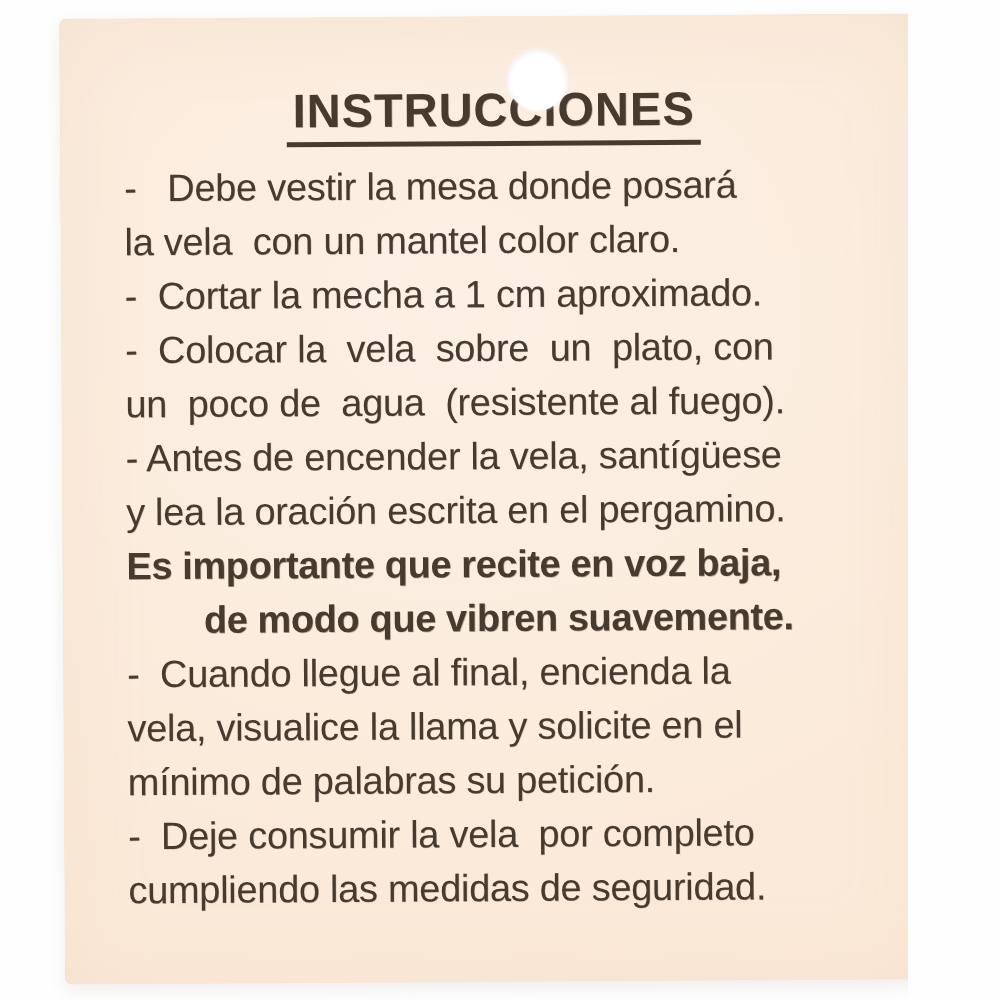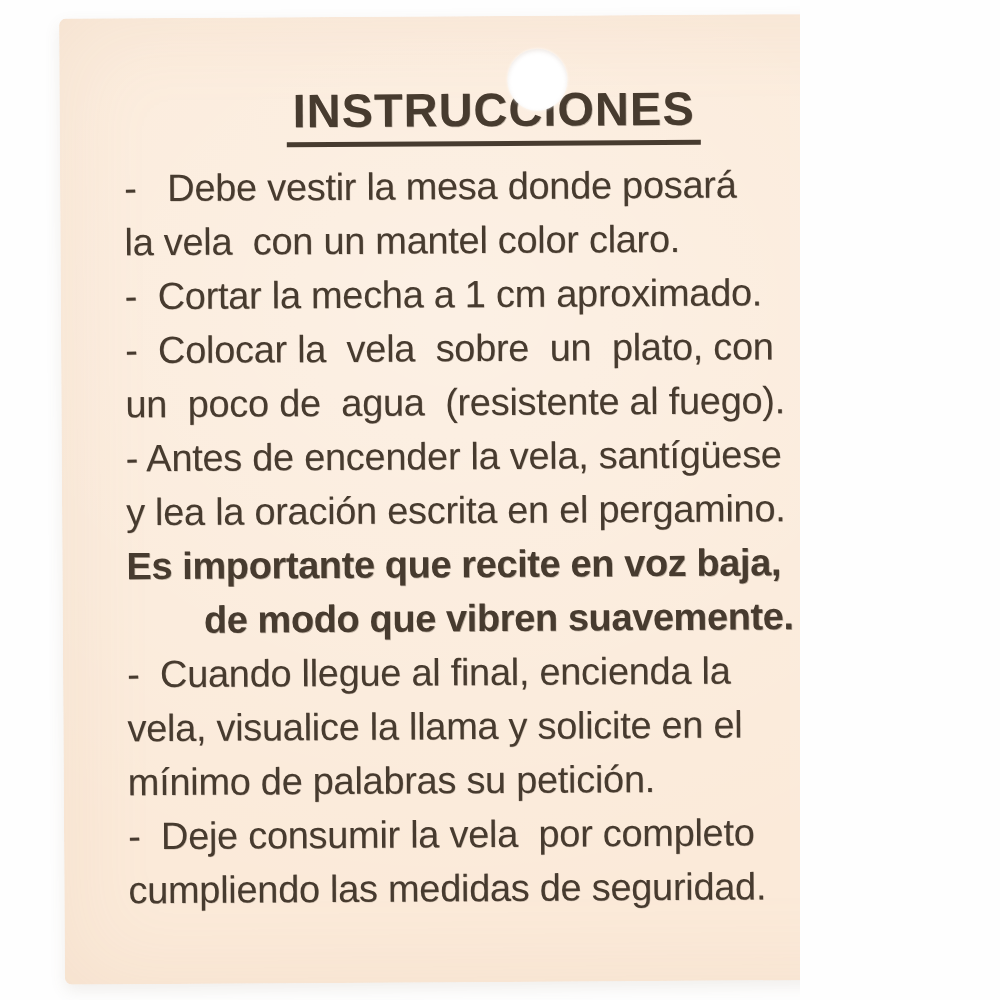--- a/index.html
+++ b/index.html
@@ -9,21 +9,21 @@
   }
   * { box-sizing: border-box; }
   html, body {
     margin: 0; padding: 0;
     width: 1000px; height: 1000px;
     font-family: "Liberation Sans", sans-serif;
     background: var(--backdrop);
   }
   .scene {
     position: relative;
-    width: 800px; height: 1000px;
+    width: 908px; height: 1000px;
     background: var(--backdrop);
     overflow: hidden;
   }
   .card {
     position: absolute;
     left: 62px; top: 16px;
     width: 868px; height: 966px;
     background:
       radial-gradient(ellipse 120% 90% at 45% 30%, rgba(255,255,255,0.30), rgba(255,255,255,0) 70%),
       var(--paper);

